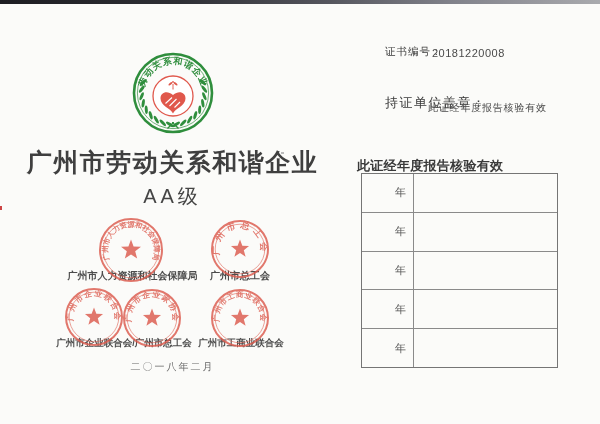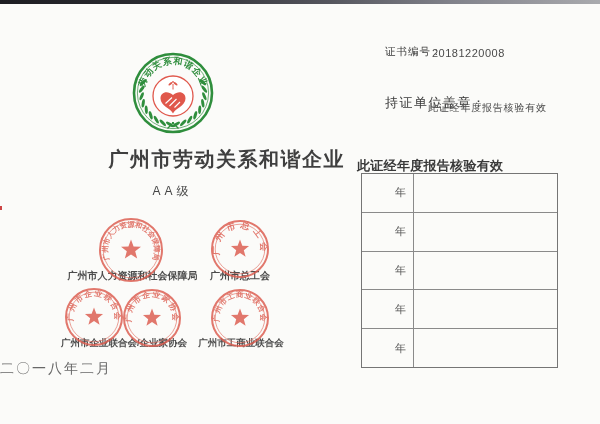--- a/index.html
+++ b/index.html
@@ -5,32 +5,32 @@
   html,body{margin:0;padding:0;}
   #scan{position:relative;width:600px;height:424px;background:#fbfbf9;overflow:hidden;
         font-family:"Liberation Sans",sans-serif;}
   .abs{position:absolute;}
   
   #top-edge{left:0;top:0;width:600px;height:4px;
     background:linear-gradient(90deg,#1d1d22 0%,#2e2f35 30%,#55565e 55%,#80818a 75%,#a9aaae 100%);}
   .speck-red{left:0;top:206px;width:2px;height:4px;background:#c44;}
   .speck-gray{left:281px;top:152px;width:3px;height:2px;background:#bbb;}
   
-  .title1{left:0;top:146px;width:345px;text-align:right;font-size:20px;font-weight:600;
+  .title1{left:0;top:146px;width:345px;text-align:center;font-size:25px;font-weight:600;
           letter-spacing:1.5px;color:#3f3f3f;}
-  .title2{left:0;top:183px;width:345px;text-align:center;font-size:12px;font-weight:500;
+  .title2{left:0;top:183px;width:345px;text-align:center;font-size:20px;font-weight:500;
           letter-spacing:4px;color:#454545;}
   .seal-label{font-weight:700;color:#4c4c4c;z-index:1;}
   .lab-r1{top:269px;font-size:10px;}
   .lab-r2{top:337px;font-size:9.5px;}
   .lab1{left:40px;width:185px;text-align:center;}
   .lab2{left:205px;width:70px;text-align:center;}
   .lab3{left:45px;width:158px;text-align:center;}
   .lab4{left:197px;width:88px;text-align:center;}
-  .date{left:0;top:360px;width:345px;font-size:14px;letter-spacing:2px;color:#686868;}
+  .date{left:0;top:360px;width:345px;text-align:center;font-size:10px;letter-spacing:2px;color:#686868;}
   .seal{z-index:2;opacity:0.82;}
   
   .fld-label{font-weight:400;color:#3a3a3a;margin-left:27px;}
   .cert-label{left:358px;top:45px;font-size:10.5px;letter-spacing:1px;}
   .cert-value{left:432px;top:47px;font-size:11px;letter-spacing:0.5px;color:#4a4a4a;
               font-family:Liberation Sans, sans-serif;}
   .holder-label{left:358px;top:94px;font-size:13px;letter-spacing:1.5px;}
   .holder-value{left:428px;top:101px;font-size:10px;letter-spacing:0.8px;color:#4a4a4a;
                 font-family:"Liberation Serif",serif;}
   .verify-note{left:357px;top:157px;font-size:13px;font-weight:700;color:#3a3a3a;letter-spacing:0.3px;}
@@ -95,21 +95,21 @@
         <ellipse cx="2.6" cy="-9.2" rx="2.3" ry="1" fill="#e0584c" transform="rotate(38 2.6 -9.2)"></ellipse>
         <circle cx="0" cy="-11" r="0.9" fill="#e0584c"></circle>
       </g>
     </svg>
 
     <div class="abs title1">广州市劳动关系和谐企业</div>
     <div class="abs title2">AA级</div>
 
     <div class="abs seal-label lab-r1 lab1">广州市人力资源和社会保障局</div>
     <div class="abs seal-label lab-r1 lab2">广州市总工会</div>
-    <div class="abs seal-label lab-r2 lab3">广州市企业联合会/企业家协会</div>
+    <div class="abs seal-label lab-r2 lab3">广州市企业联合会/广州市总工会</div>
     <div class="abs seal-label lab-r2 lab4">广州市工商业联合会</div>
     <div class="abs date">二〇一八年二月</div>
 
     <svg class="abs seal" style="left:96px;top:215px" width="70" height="70" viewBox="-35 -35 70 70">
       <defs>
           <path id="sArc1" d="M-22.08,8.04 A23.5,23.5 0 1,1 22.08,8.04"></path>
         </defs>
       <circle r="31" fill="none" stroke="#dc5b4e" stroke-width="2"></circle>
       <circle r="27.8" fill="none" stroke="#dc5b4e" stroke-width="0.7"></circle>
       <path d="M0,-10 L2.47,-3.4 L9.51,-3.09 L4,1.3 L5.88,8.09 L0,4.2 L-5.88,8.09 L-4,1.3 L-9.51,-3.09 L-2.47,-3.4 Z" fill="#dc5b4e" transform="scale(1.05)"></path>

